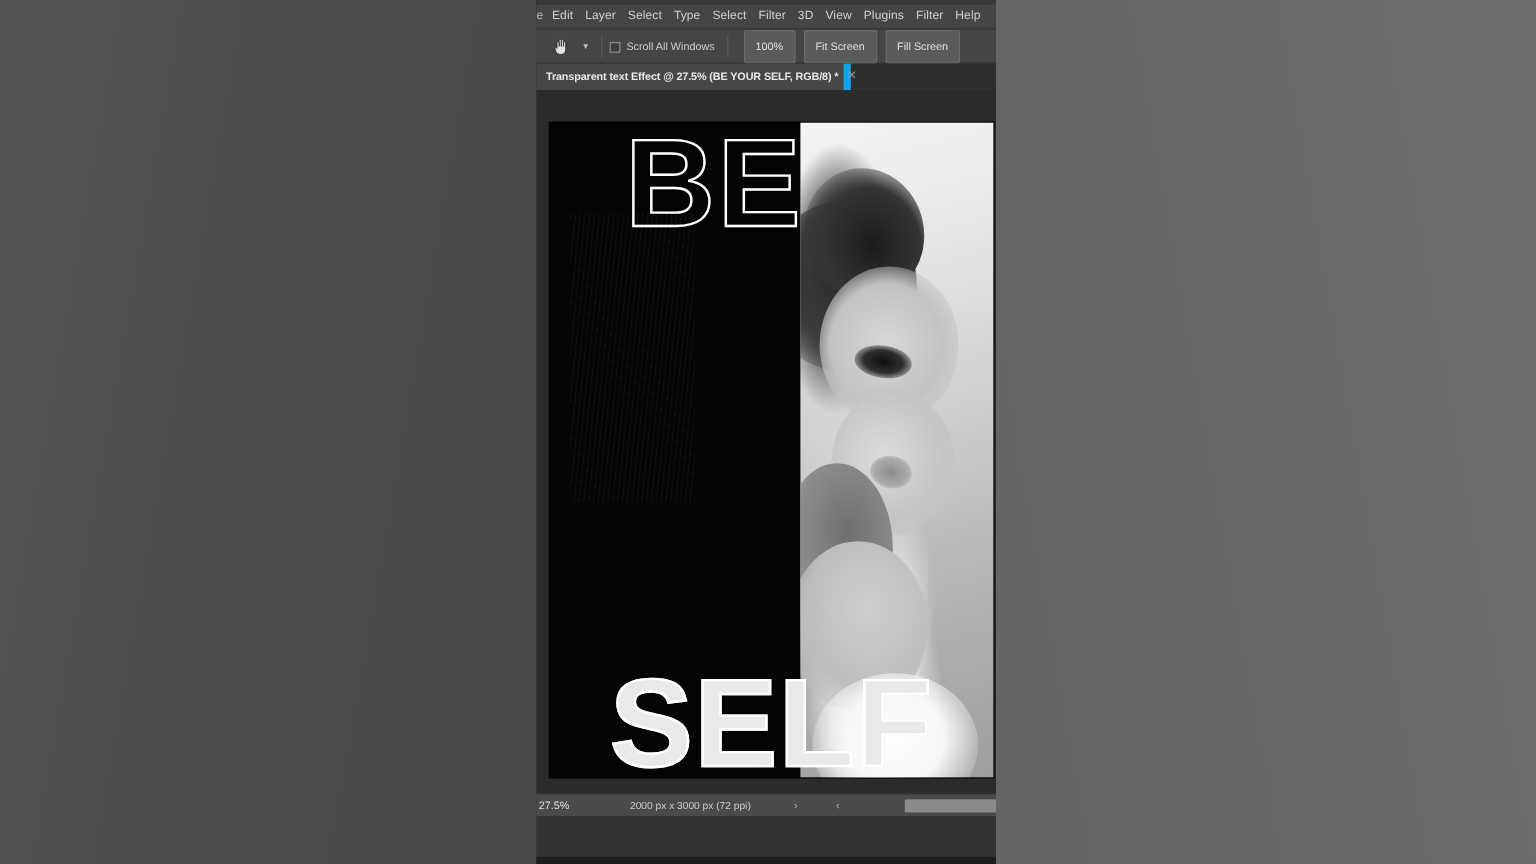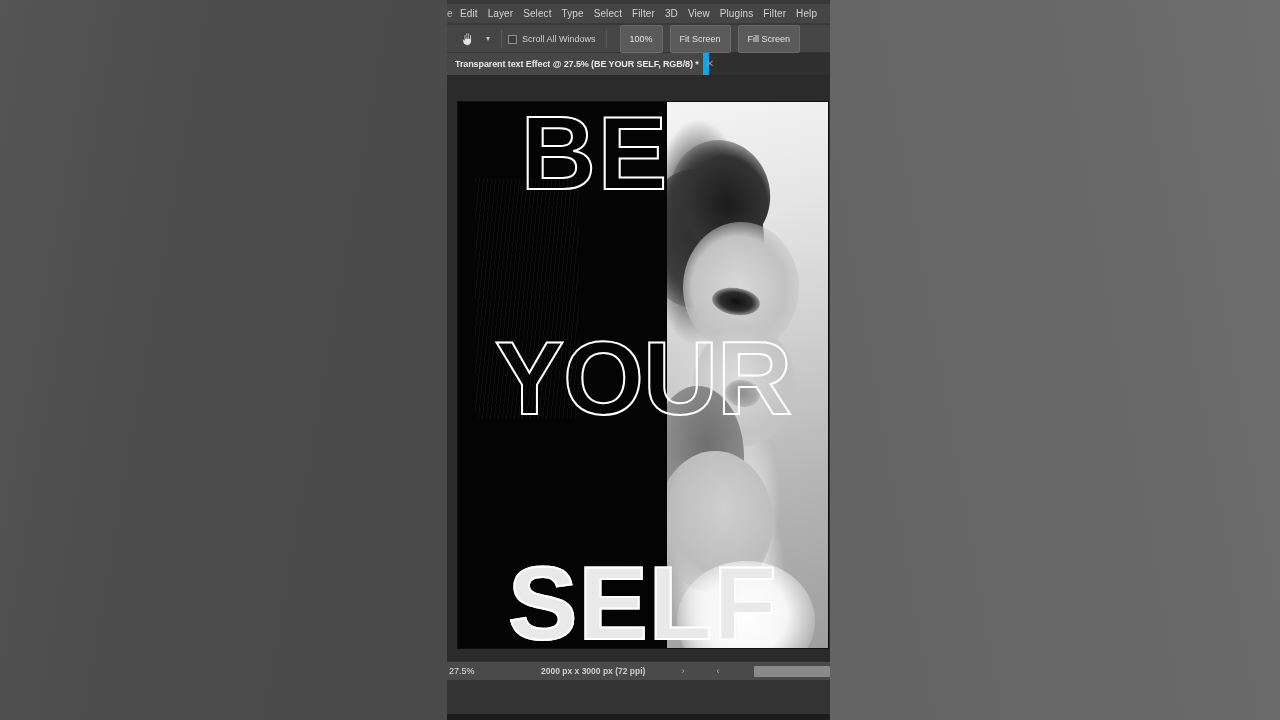--- a/index.html
+++ b/index.html
@@ -211,21 +211,21 @@
     background: #4a4a4a;
     display: flex; align-items: center;
     border-top: 1px solid #303030;
     gap: 18px;
   }
   #status-zoom {
     color: #e0e0e0; font-size: 9px; width: 56px;
     padding-left: 2px;
   }
   #status-doc-size {
-    color: #cfcfcf; font-size: 8.5px; white-space: nowrap; margin-left: 20px; font-weight: bold;
+    color: #cfcfcf; font-size: 8.5px; white-space: nowrap; margin-left: 4px;
   }
   .status-arrow { color: #b5b5b5; font-size: 9px; margin-left: 18px; }
   #status-scroll-track {
     position: absolute; right: 0; top: 4px; width: 76px; height: 11px;
     background: #8a8a8a; border-radius: 1px;
   }
   #panel-below {
     position: absolute; left: 0; top: 680px; width: 383px; height: 40px;
     background: #333333;
   }
@@ -297,21 +297,20 @@
         <div class="photo-blob" id="eye-lash"></div>
         <div class="photo-blob" id="cheek"></div>
         <div class="photo-blob" id="lips"></div>
         <div class="photo-blob" id="neck-shadow"></div>
         <div class="photo-blob" id="shoulder"></div>
         <div class="photo-blob" id="fur-collar"></div>
       </div>
 
       <div id="headline">
         <div class="headline-line" id="line-be">BE</div>
-        <div class="headline-line" id="line-your">YOUR</div>
         <div class="headline-line" id="line-self">SELF</div>
       </div>
 
     </div>
   </div>
 
   <div id="status-bar">
     <span id="status-zoom">27.5%</span>
     <span id="status-doc-size">2000 px x 3000 px (72 ppi)</span>
     <span class="status-arrow">›</span>

